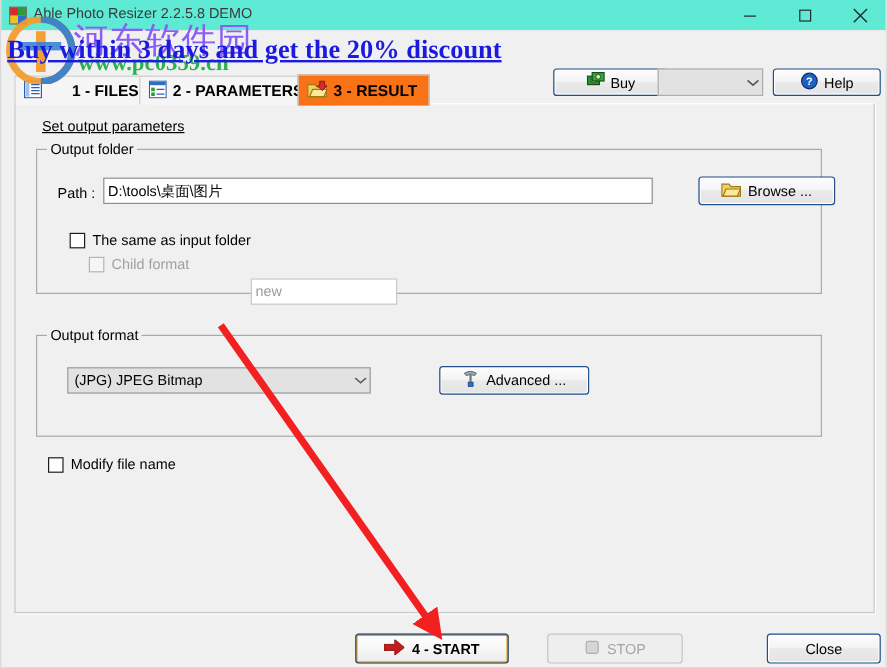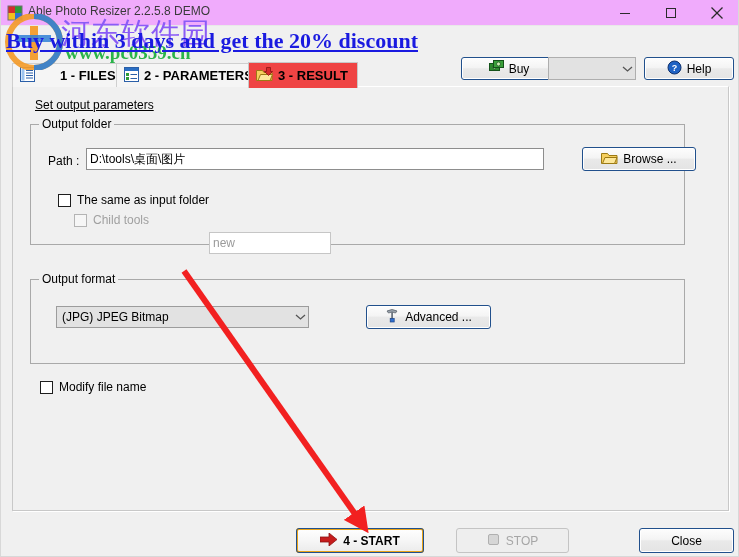--- a/index.html
+++ b/index.html
@@ -17,21 +17,21 @@
     width: 739px; height: 557px;
     background: #f0f0f0;
     border: 1px solid #d8d8d8;
     border-top: none;
     overflow: hidden;
   }
 
   
   #titlebar {
     position: absolute; left: 0; top: 0; width: 739px; height: 26px;
-    background: #f0abfc;
+    background: #5eead4;
     border-bottom: 1px solid #e8e8e8;
   }
   #app-icon {
     position: absolute; left: 6px; top: 5px; width: 16px; height: 16px;
   }
   #title-text {
     position: absolute; left: 27px; top: 4px;
     font-size: 12px; color: #3a3a3a;
     white-space: nowrap;
     font-family: "Liberation Sans", sans-serif;
@@ -117,21 +117,21 @@
     padding: 0 9px 0 7px;
     font-size: 13px; font-weight: bold;
     background: #f5f5f5;
     border: 1px solid #cfcfcf;
     border-bottom: none;
     cursor: pointer;
     white-space: nowrap;
     color: #000;
   }
   .tab.active {
-    background: #ef4444;
+    background: #f97316;
     border-color: #c8c8c8;
     height: 26px;
     top: -1px;
     z-index: 5;
   }
   #tab-files { left: 0px; gap: 25px; }
   #tab-params { left: 104px; }
   #tab-result { left: 236px; }
 
   
@@ -392,21 +392,21 @@
         <span>Browse ...</span>
       </div>
 
       <div class="chkrow" id="chk-same-input">
         <span class="chkbox"></span>
         <span class="chklabel">The same as input folder</span>
       </div>
 
       <div class="chkrow" id="chk-child-folder">
         <span class="chkbox disabled"></span>
-        <span class="chklabel disabled">Child tools</span>
+        <span class="chklabel disabled">Child format</span>
       </div>
 
       <div class="textbox" id="child-input">new</div>
     </div>
 
     <div class="groupbox" id="gb-output-format">
       <span class="gb-title">Output format</span>
 
       <div class="combobox" id="format-combo">
         <span class="cbtext">(JPG) JPEG Bitmap</span>

